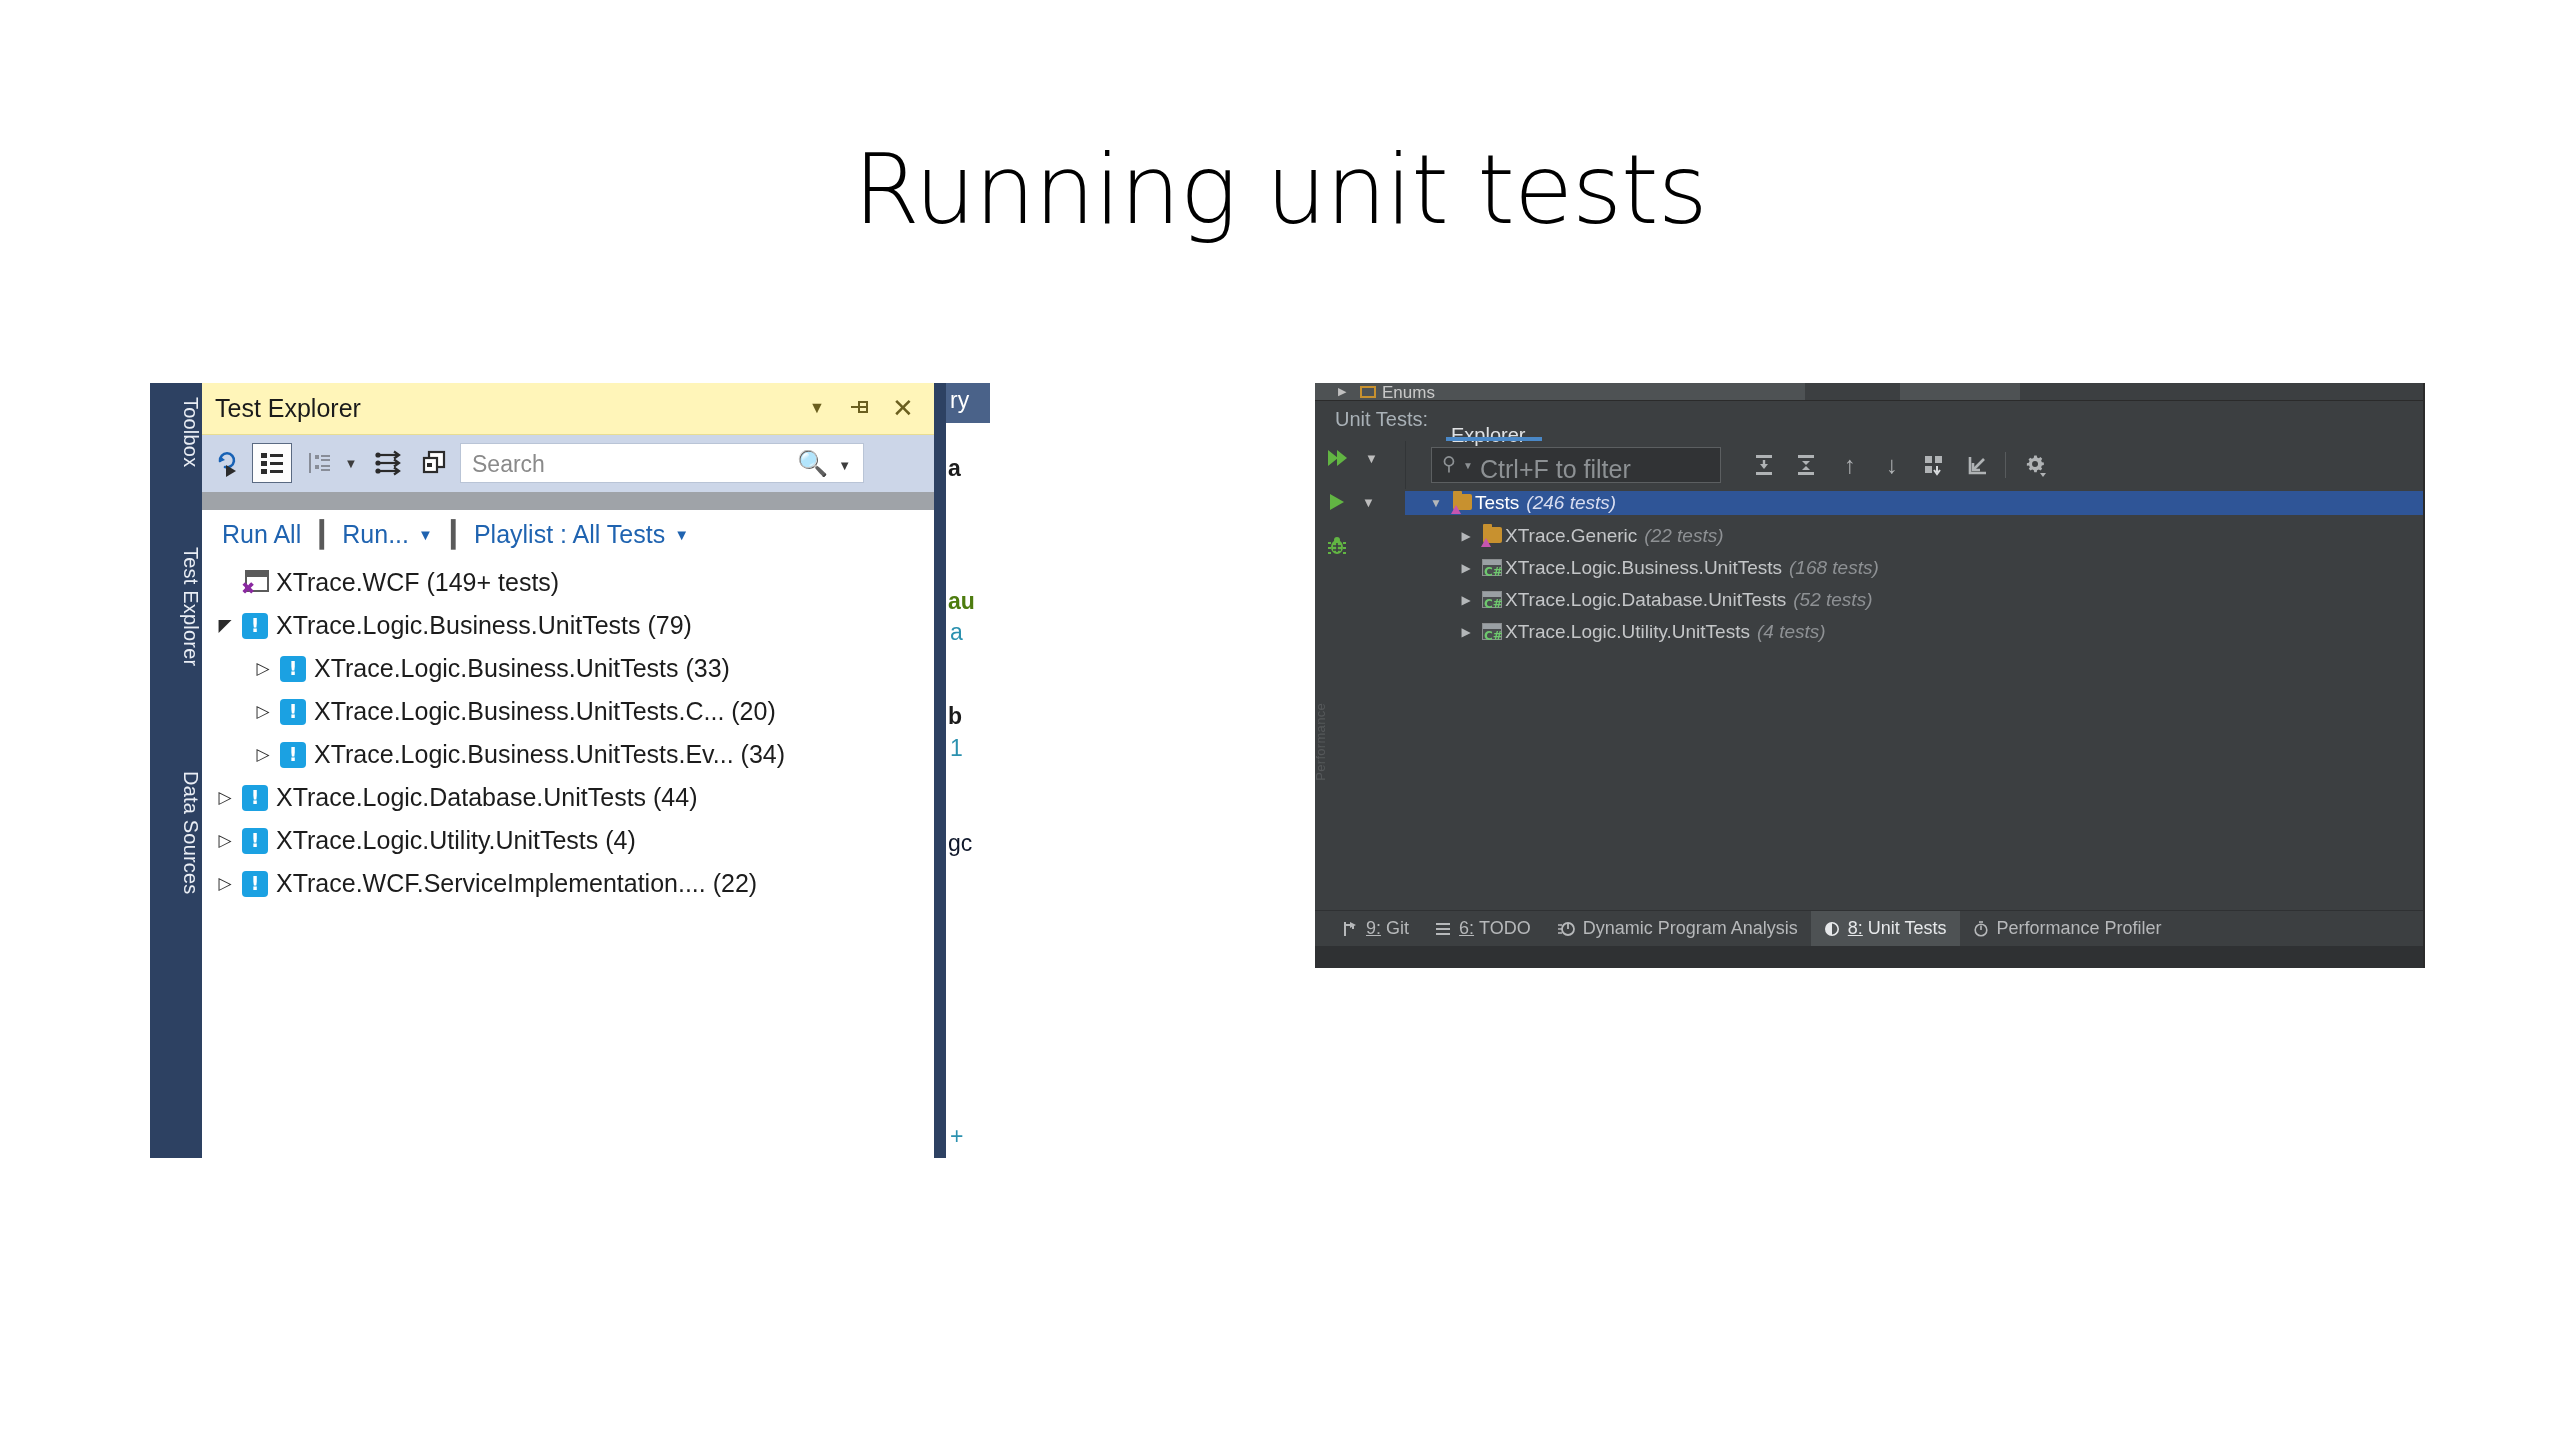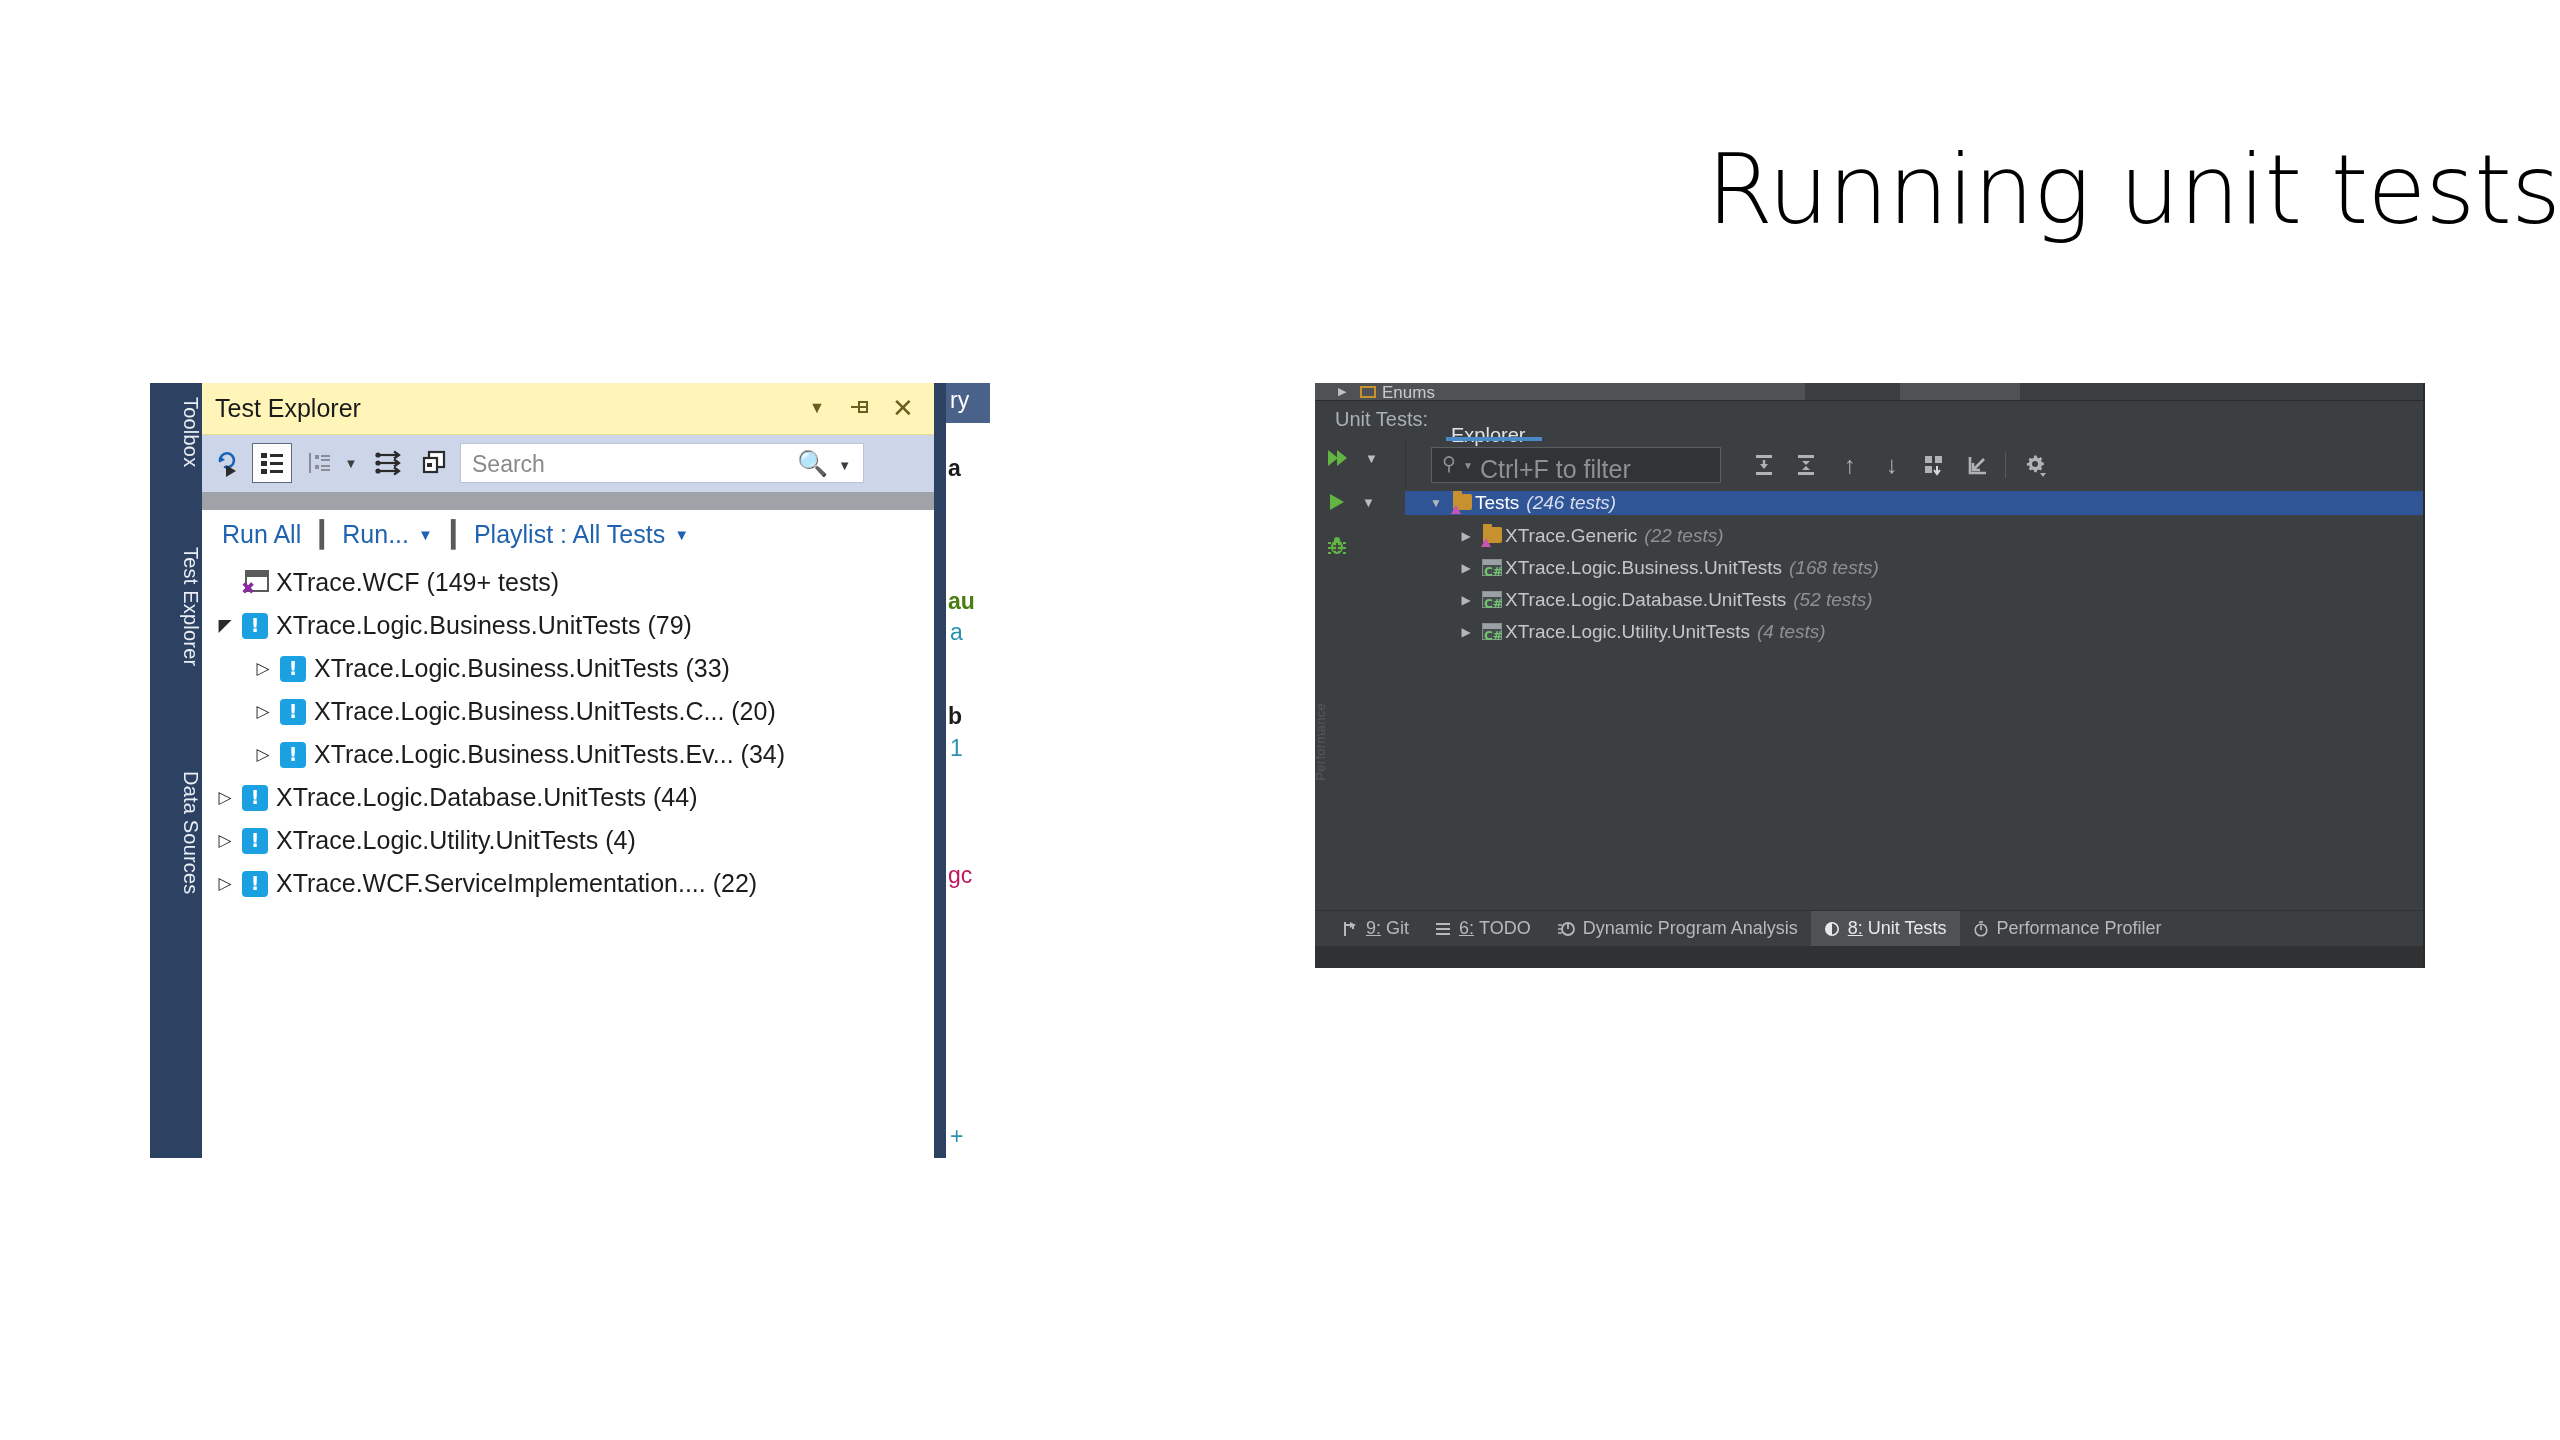--- a/index.html
+++ b/index.html
@@ -14,21 +14,21 @@
     position: relative;
     width: 2560px; height: 1440px;
     background: #ffffff;
   }
 
   
   #slide-title {
     position: absolute;
     left: 0; top: 140px;
     width: 2560px;
-    text-align: right;
+    text-align: center;
     font-family: "DejaVu Sans", sans-serif;
     font-weight: 300;
     font-size: 96px;
     line-height: 1.05;
     letter-spacing: -1px;
     color: #000000;
     white-space: nowrap;
   }
 
   
@@ -587,21 +587,21 @@
 
     <div id="vs-edge">
       <div id="vs-edge-bar"></div>
       <div id="vs-edge-tabsel"></div>
       <div class="edge-txt" style="left:16px;top:4px;color:#ffffff;">ry</div>
       <div class="edge-txt" style="left:14px;top:72px;color:#1c1c1c;font-weight:bold;">a</div>
       <div class="edge-txt" style="left:14px;top:205px;color:#4d7c0f;font-weight:bold;">au</div>
       <div class="edge-txt" style="left:16px;top:236px;color:#2b91af;">a</div>
       <div class="edge-txt" style="left:14px;top:320px;color:#1c1c1c;font-weight:bold;">b</div>
       <div class="edge-txt" style="left:16px;top:352px;color:#2b91af;">1</div>
-      <div class="edge-txt" style="left:14px;top:447px;color:#be185d;margin-top:32px;">gc</div>
+      <div class="edge-txt" style="left:14px;top:447px;color:#0f172a;">gc</div>
       <div class="edge-txt" style="left:16px;top:740px;color:#2b91af;">+</div>
     </div>
   </div>
 
   <div id="rider-shot">
 
     <div id="rider-topstrip">
       <div class="sel"></div>
       <div class="sel2"></div>
       <div id="topstrip-tri">▶</div>

